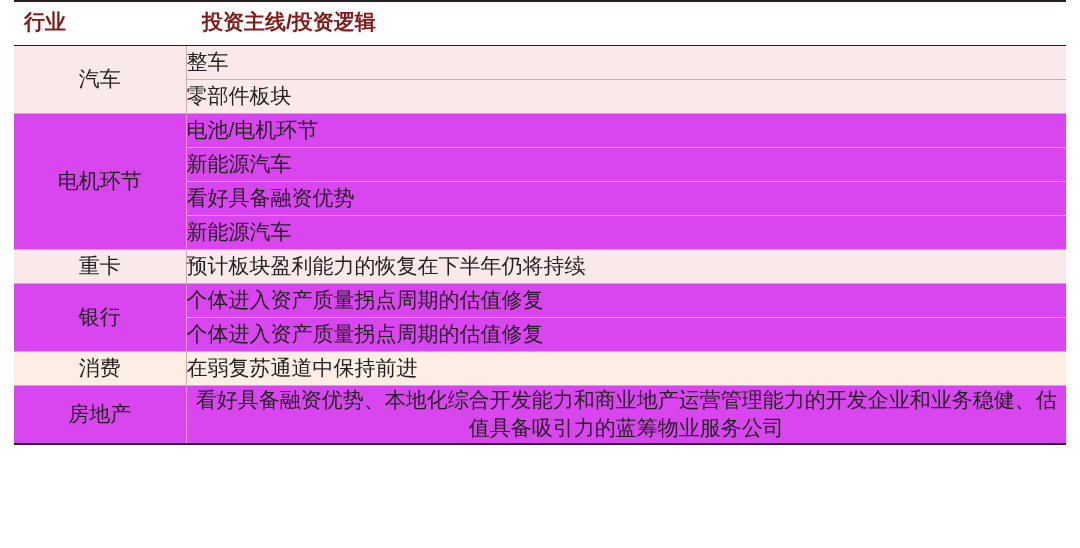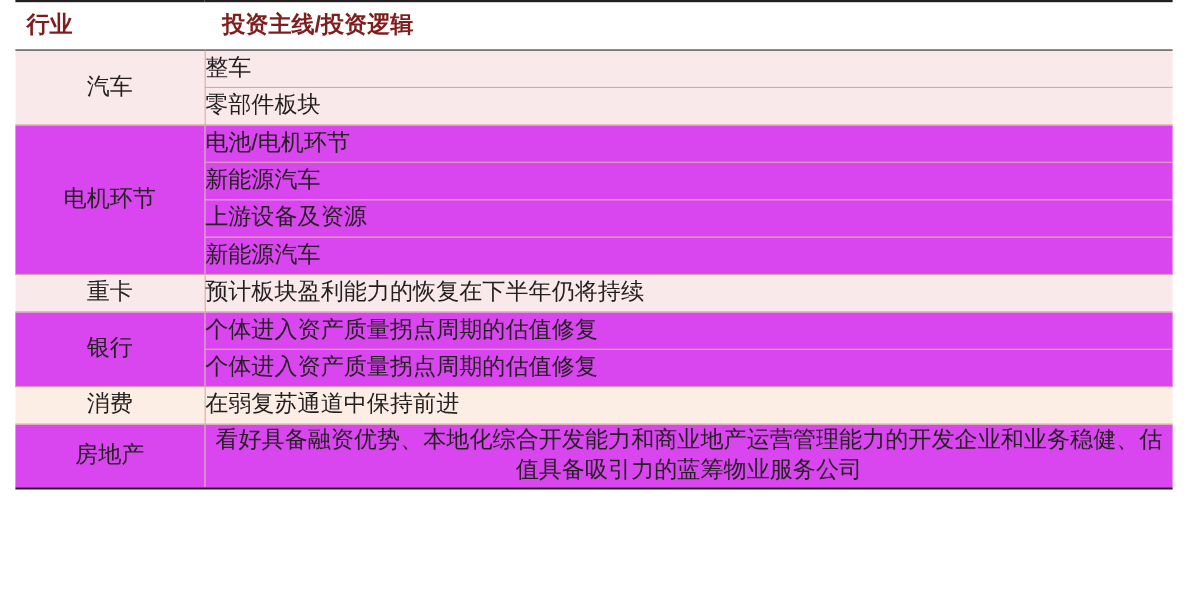--- a/index.html
+++ b/index.html
@@ -119,21 +119,21 @@
       </tr>
 
       <tr class="row-line">
         <td class="cell-industry band-white" rowspan="4">电机环节</td>
         <td class="cell-logic band-white">电池/电机环节</td>
       </tr>
       <tr class="row-line">
         <td class="cell-logic band-white">新能源汽车</td>
       </tr>
       <tr class="row-line">
-        <td class="cell-logic band-white">上游设备及资源</td>
+        <td class="cell-logic band-white">看好具备融资优势</td>
       </tr>
       <tr class="row-line group-bottom">
         <td class="cell-logic band-white">新能源汽车</td>
       </tr>
 
       <tr class="row-line group-bottom">
         <td class="cell-industry band-pink">重卡</td>
         <td class="cell-logic band-pink">预计板块盈利能力的恢复在下半年仍将持续</td>
       </tr>
 

